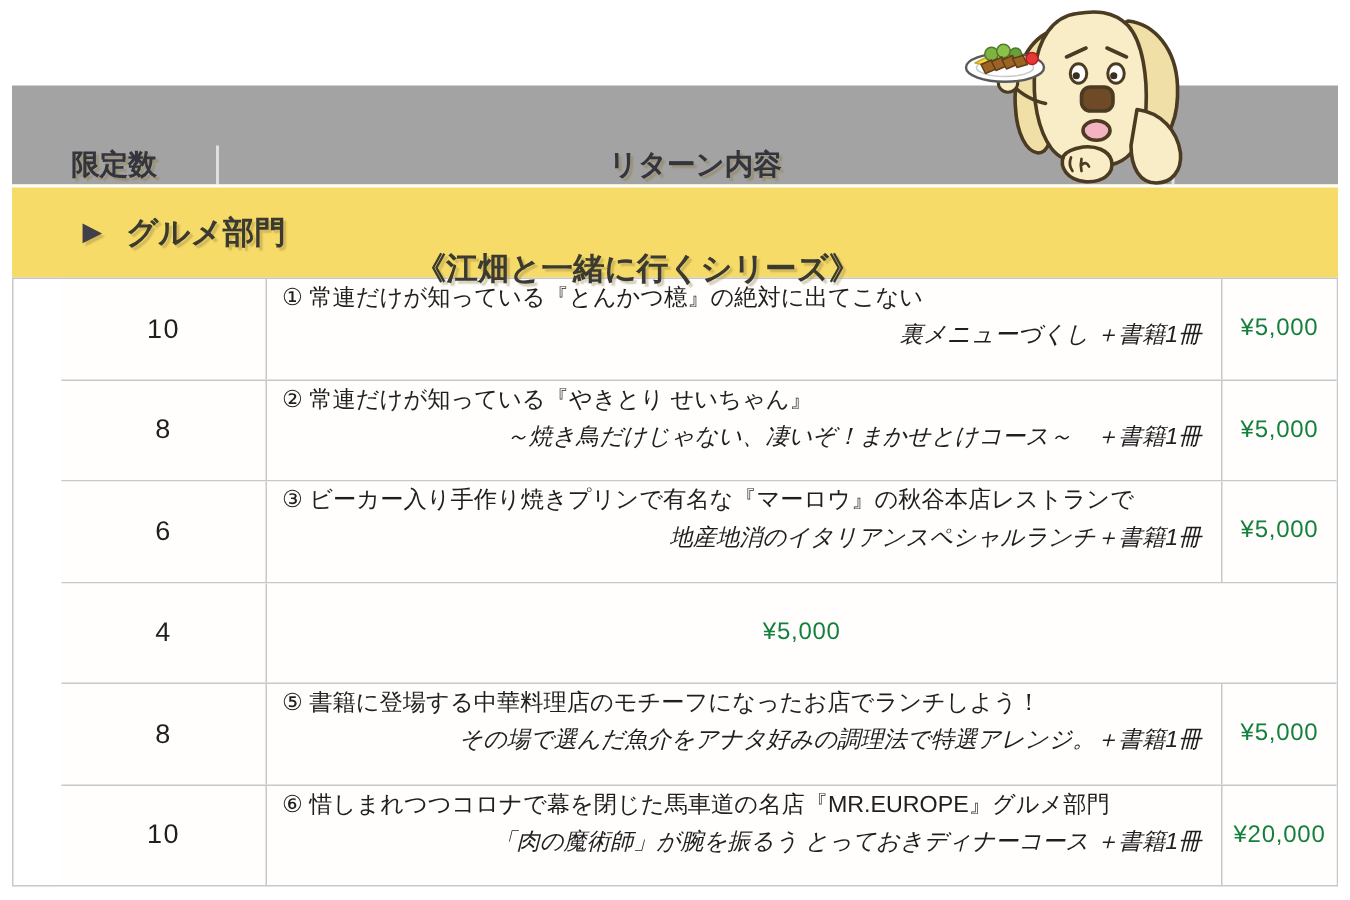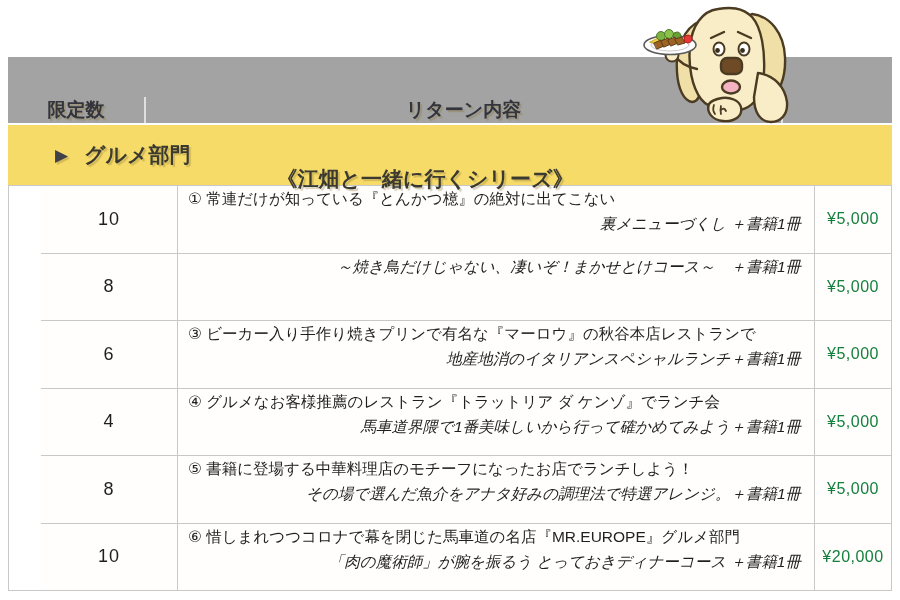--- a/index.html
+++ b/index.html
@@ -77,40 +77,37 @@
       <div class="cell-c">
         <div class="l1">① 常連だけが知っている『とんかつ檍』の絶対に出てこない</div>
         <div class="l2">裏メニューづくし ＋書籍1冊</div>
       </div>
       <div class="cell-a">¥5,000</div>
     </div>
 
     <div class="row">
       <div class="cell-q">8</div>
       <div class="cell-c">
+        <div class="l1">② 常連だけが知っている『やきとり せいちゃん』</div>
         <div class="l2">～焼き鳥だけじゃない、凄いぞ！まかせとけコース～　＋書籍1冊</div>
       </div>
       <div class="cell-a">¥5,000</div>
     </div>
 
     <div class="row">
       <div class="cell-q">6</div>
       <div class="cell-c">
         <div class="l1">③ ビーカー入り手作り焼きプリンで有名な『マーロウ』の秋谷本店レストランで</div>
         <div class="l2">地産地消のイタリアンスペシャルランチ＋書籍1冊</div>
       </div>
       <div class="cell-a">¥5,000</div>
     </div>
 
     <div class="row">
       <div class="cell-q">4</div>
-      <div class="cell-c">
-        <div class="l1">④ グルメなお客様推薦のレストラン『トラットリア ダ ケンゾ』でランチ会</div>
-        <div class="l2">馬車道界隈で1番美味しいから行って確かめてみよう＋書籍1冊</div>
-      </div>
       <div class="cell-a">¥5,000</div>
     </div>
 
     <div class="row">
       <div class="cell-q">8</div>
       <div class="cell-c">
         <div class="l1">⑤ 書籍に登場する中華料理店のモチーフになったお店でランチしよう！</div>
         <div class="l2">その場で選んだ魚介をアナタ好みの調理法で特選アレンジ。＋書籍1冊</div>
       </div>
       <div class="cell-a">¥5,000</div>

